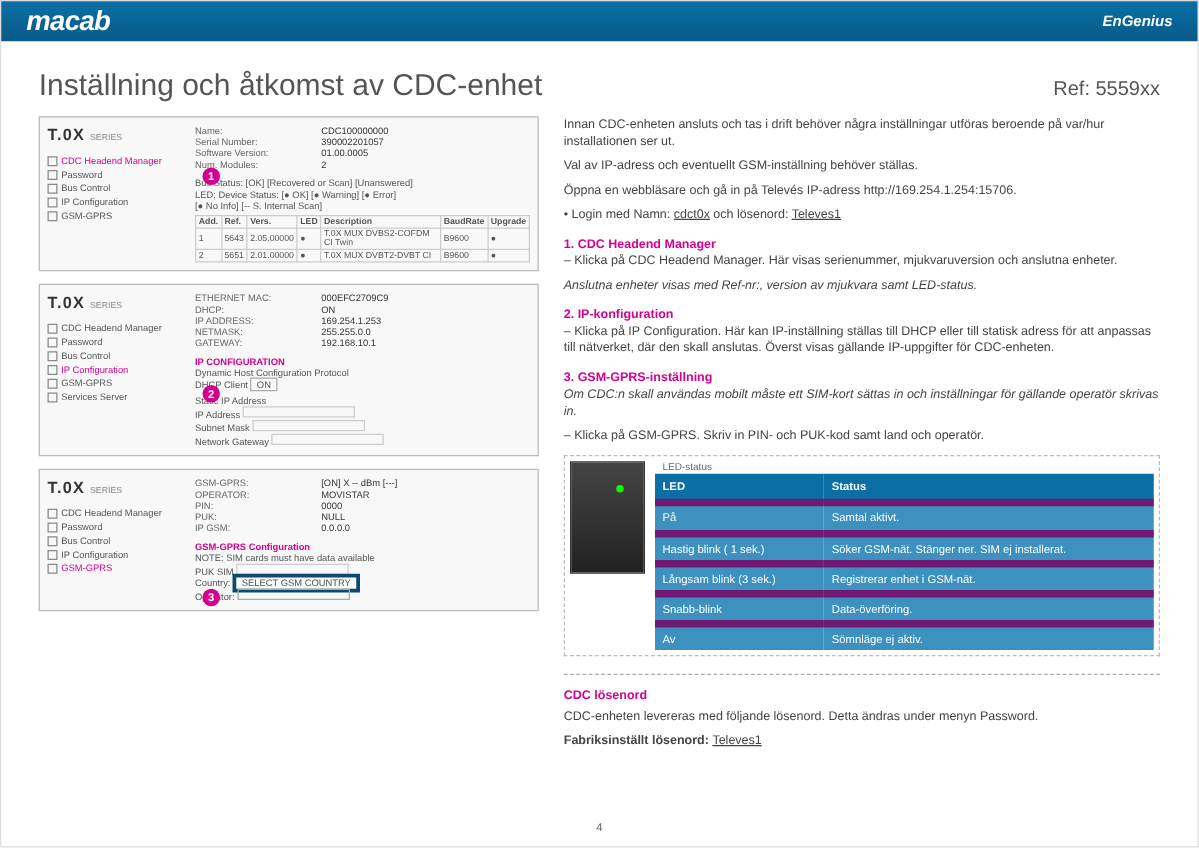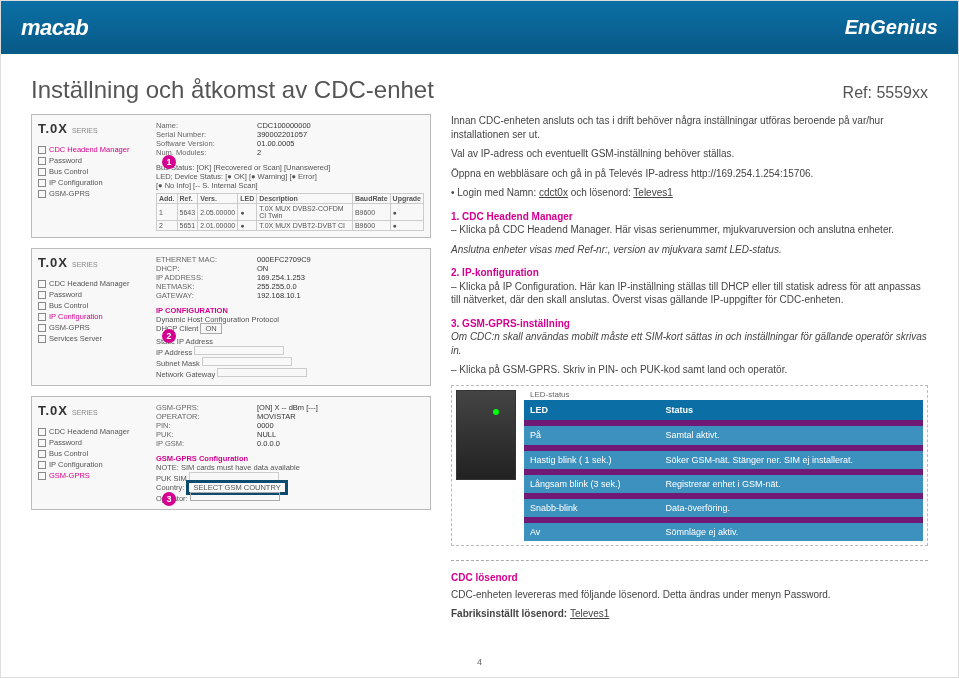--- a/index.html
+++ b/index.html
@@ -14,36 +14,36 @@
   }
   .page {
     background: #fff;
     width: 959px;
     height: 678px;
     position: relative;
     border: 1px solid #ddd;
   }
   .header-bar {
     background: linear-gradient(#0b6fa5, #085a87);
-    height: 53px;
+    height: 32px;
     display: flex;
     align-items: center;
     justify-content: space-between;
     padding: 0 20px;
     color: #fff;
   }
   .brand-left {
     font-style: italic;
     font-weight: bold;
     font-size: 22px;
     letter-spacing: -0.5px;
   }
   .brand-right {
     font-weight: bold;
-    font-size: 20px;
+    font-size: 12px;
     font-style: italic;
   }
   .title-row {
     padding: 22px 30px 10px 30px;
     display: flex;
     justify-content: space-between;
     align-items: baseline;
     color: #555;
   }
   .title-text {

